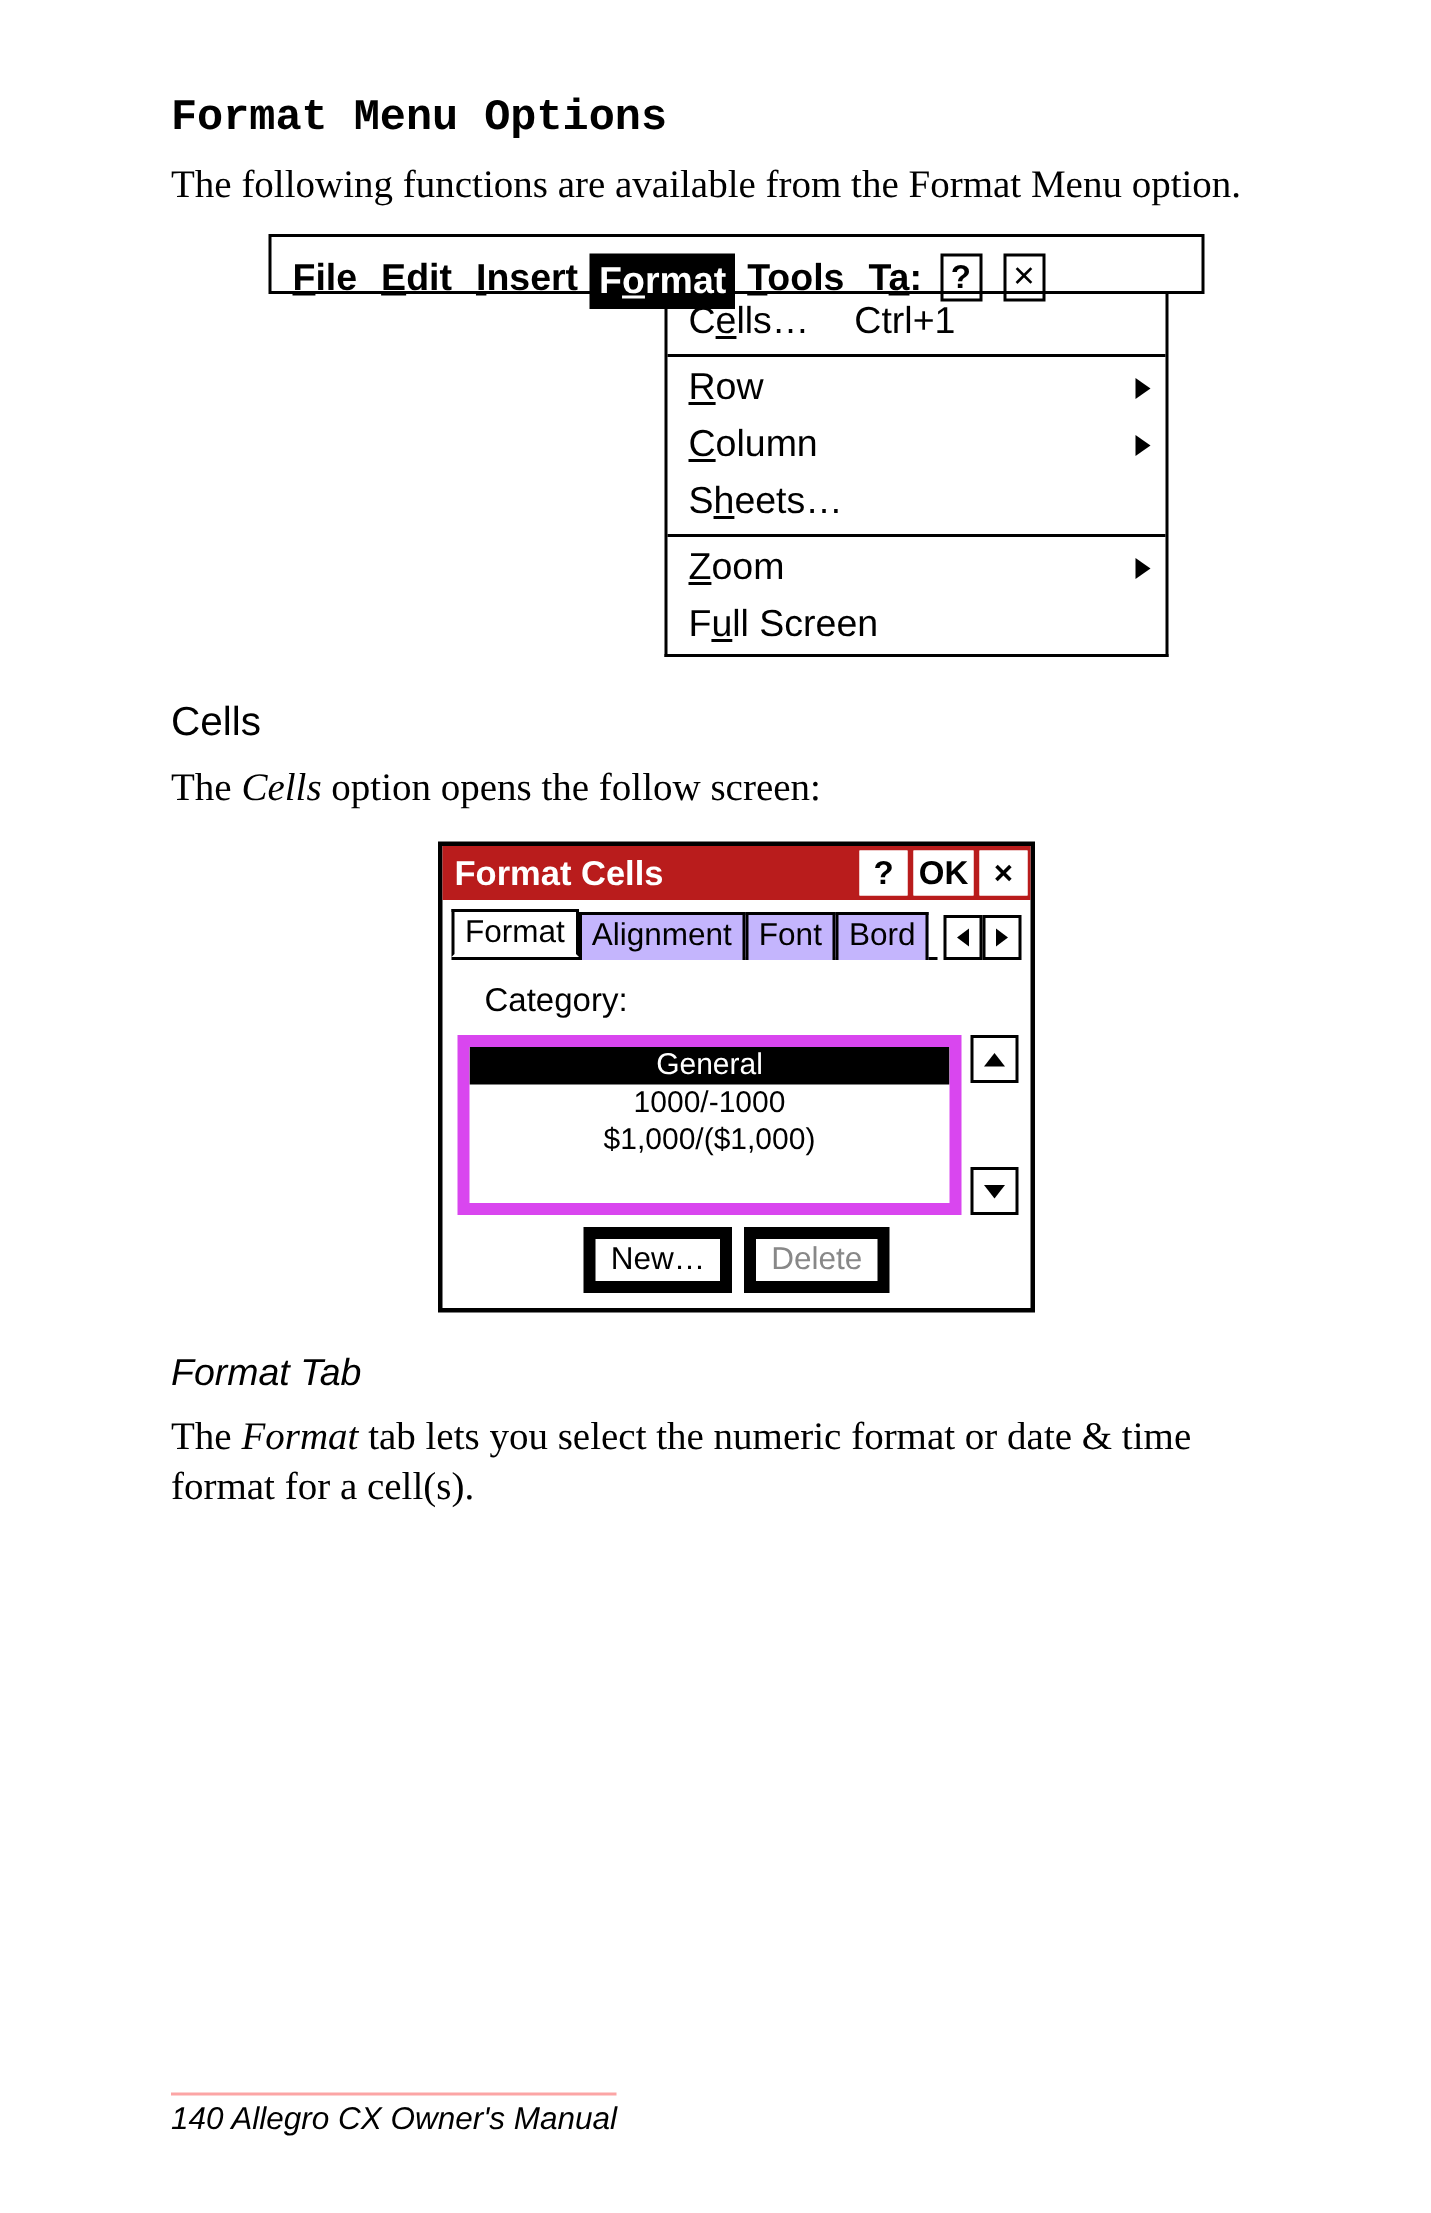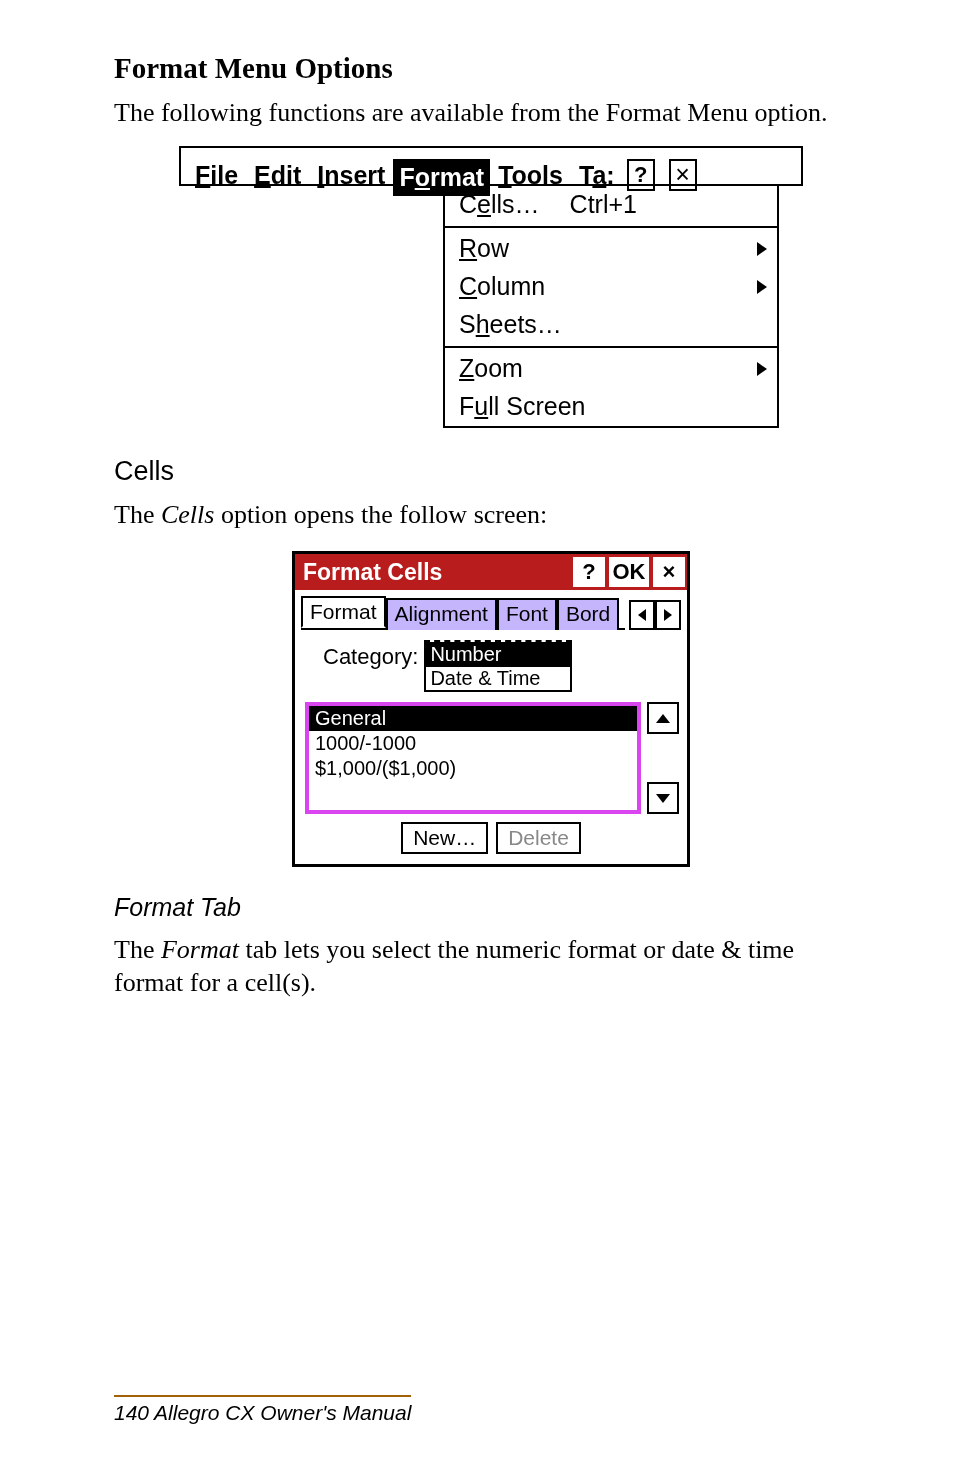--- a/index.html
+++ b/index.html
@@ -10,24 +10,24 @@
     color: #000;
   }
   .page {
     width: 954px;
     height: 1475px;
     box-sizing: border-box;
     padding: 50px 86px 0 114px;
     position: relative;
   }
   h2.section-title {
-    font-family: Liberation Serif, serif;
+    font-family: Liberation Mono, monospace;
     font-weight: bold;
     font-size: 29px;
-    margin: 2px 0 4px 0;
+    margin: 12px 0 4px 0;
   }
   .body-text {
     font-size: 26px;
     line-height: 1.25;
     margin: 12px 0 16px 0;
   }
   .italic { font-style: italic; }
 
   
   .fig1 {
@@ -228,25 +228,26 @@
     padding: 0 4px;
   }
 
   .list-area {
     display: flex;
     align-items: stretch;
     margin: 0 4px 8px 4px;
   }
   .list-box {
     flex: 1;
-    border: 4px solid #d946ef;
+    border: 8px solid #d946ef;
     height: 104px;
     font-size: 20px;
     line-height: 1.25;
     overflow: hidden;
+    text-align: center;
   }
   .list-box .list-sel {
     background: #000; color: #fff;
     padding: 0 6px;
   }
   .list-box .list-opt { padding: 0 6px; }
   .list-scroll {
     width: 30px;
     display: flex;
     flex-direction: column;
@@ -273,36 +274,36 @@
     border-top: 9px solid #000;
   }
 
   .btn-row {
     display: flex;
     justify-content: center;
     gap: 8px;
     margin-top: 4px;
   }
   .btn {
-    border: 2px solid #000000;
+    border: 8px solid #000000;
     padding: 2px 10px;
     font-size: 21px;
     background: #fff;
   }
   .btn.disabled { color: #888; }
 
   
   .footer {
     position: absolute;
     left: 114px;
     bottom: 50px;
     font-family: Arial, Helvetica, sans-serif;
     font-size: 21px;
     font-style: italic;
-    border-top: 2px solid #a16207;
+    border-top: 2px solid #fca5a5;
     padding-top: 4px;
   }
 </style>
 </head>
 <body>
 
 <div class="page">
 
   <h2 class="section-title">Format Menu Options</h2>
   <p class="body-text">The following functions are available from the Format Menu option.</p>
@@ -371,24 +372,20 @@
           <div class="tab inactive">Bord</div>
         </div>
         <div class="tab-scroll">
           <div class="arrow arrow-left"></div>
           <div class="arrow arrow-right"></div>
         </div>
       </div>
 
       <div class="category-row">
         <span class="cat-label">Category:</span>
-        <div class="cat-box">
-          <div class="cat-sel">Number</div>
-          <div class="cat-opt">Date &amp; Time</div>
-        </div>
       </div>
 
       <div class="list-area">
         <div class="list-box">
           <div class="list-sel">General</div>
           <div class="list-opt">1000/-1000</div>
           <div class="list-opt">$1,000/($1,000)</div>
         </div>
         <div class="list-scroll">
           <div class="sb-btn sb-up"></div>

